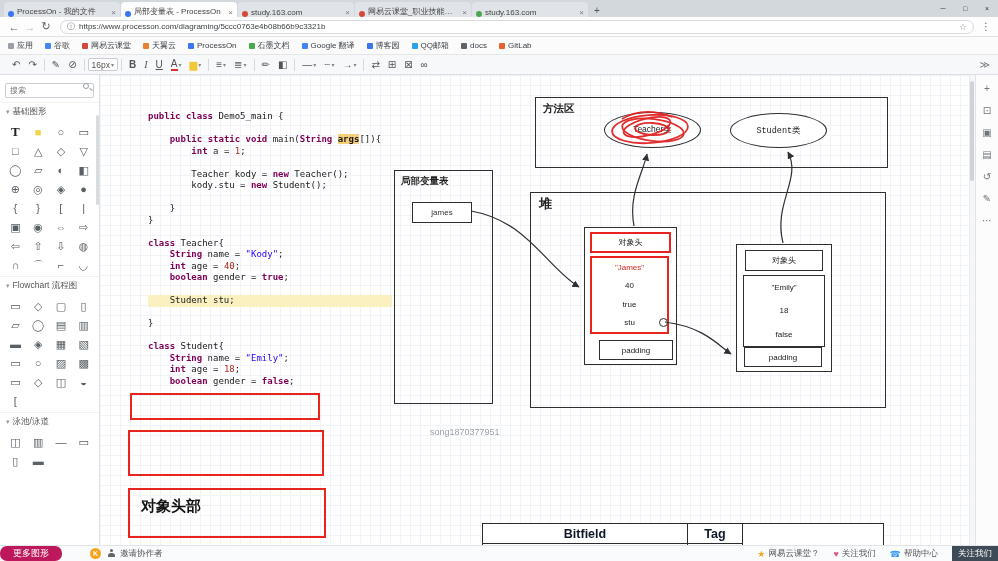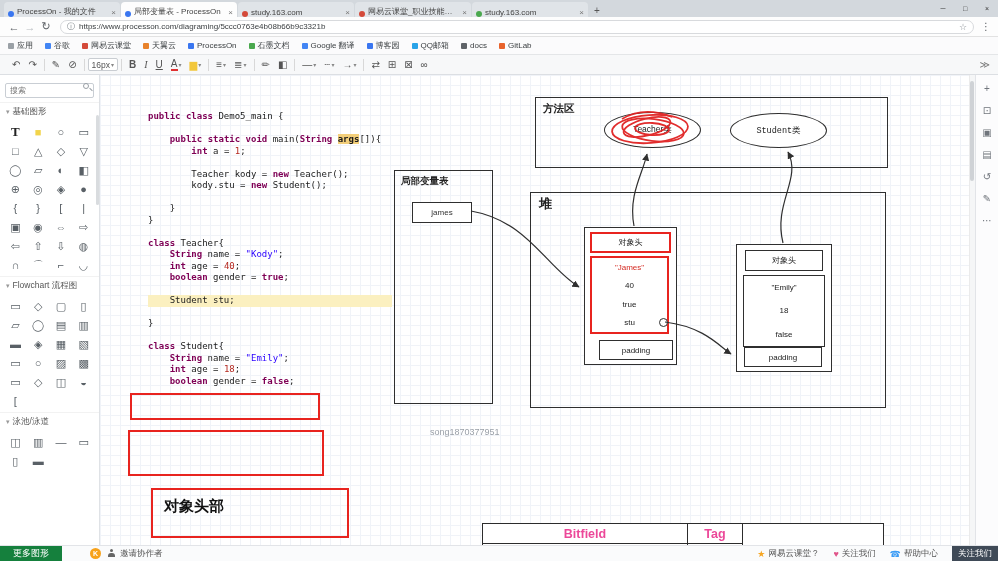--- a/index.html
+++ b/index.html
@@ -60,21 +60,21 @@
   .code{position:absolute;left:20px;top:36px;font-family:"DejaVu Sans Mono",monospace;font-size:9px;line-height:11.5px;color:#1a1a1a;}
   .code .cl{white-space:pre;height:11.5px;margin-left:28px;}
   .code .kw{color:#7f0055;font-weight:bold;}
   .code .str{color:#2a00ff;}
   .code .num{color:#b5281f;}
   .code .arg{background:#f3cf7a;font-weight:bold;}
   .code .hl-line{background:#fbf0c0;width:244px;}
   .redbox{position:absolute;border:2px solid #e8241f;background:transparent;}
   .r1{left:30px;top:318px;width:190px;height:27px;}
   .r2{left:28px;top:355px;width:196px;height:46px;}
-  .r3{left:28px;top:413px;width:198px;height:50px;padding:7px 0 0 11px;margin-left:23px;}
+  .r3{left:28px;top:413px;width:198px;height:50px;padding:7px 0 0 11px;}
   .r3 span{font-size:15px;font-weight:bold;color:#111;}
   .box{position:absolute;border:1px solid #2f2f2f;background:transparent;text-align:center;}
   .lv-box{left:294px;top:95px;width:99px;height:234px;}
   .lv-title{position:absolute;top:4px;left:6px;font-weight:bold;font-size:9.5px;color:#222;}
   .lv-var{position:absolute;left:17px;top:31px;width:60px;height:21px;border:1px solid #2f2f2f;background:#fff;display:flex;align-items:center;justify-content:center;font-size:8px;color:#333;}
   .ma-box{left:435px;top:22px;width:353px;height:71px;}
   .ma-title{position:absolute;top:4px;left:7px;font-weight:bold;font-size:10.5px;color:#222;}
   .heap-box{left:430px;top:117px;width:356px;height:216px;border-width:1.5px;}
   .heap-title{position:absolute;top:2px;left:8px;font-weight:bold;font-size:13px;color:#222;}
   .ellipse{position:absolute;border:1px solid #2f2f2f;border-radius:50%;background:#fff;display:flex;align-items:center;justify-content:center;font-size:8.5px;color:#222;}
@@ -93,30 +93,30 @@
   .row.val-red{color:#d42a22;}
   .ptr{position:absolute;right:-1px;top:50%;margin-top:-5px;width:9px;height:9px;border:1.5px solid #2f2f2f;border-radius:50%;background:#fff;}
   .obj-p{position:absolute;bottom:4px;height:20px;border:1px solid #2f2f2f;background:#fff;display:flex;align-items:center;justify-content:center;font-size:8px;color:#222;}
   .obj.teacher .obj-p{left:14px;right:3px;}
   .obj.student .obj-p{left:7px;right:9px;}
   .overlay{position:absolute;left:0;top:0;z-index:5;pointer-events:none;}
   .watermark{position:absolute;left:330px;top:352px;font-size:9px;color:#9aa0a8;}
   .btable{position:absolute;left:382px;top:448px;display:flex;border:1px solid #2c2c2c;background:#fff;}
   .btable .col{border-right:1px solid #2c2c2c;}
   .btable .col:last-child{border-right:none;}
-  .btable .th{height:20px;display:flex;align-items:center;justify-content:center;font-weight:bold;font-size:12.5px;color:#ec4899;border-bottom:1px solid #2c2c2c;}
+  .btable .th{height:20px;display:flex;align-items:center;justify-content:center;font-weight:bold;font-size:12.5px;color:#0f172a;border-bottom:1px solid #2c2c2c;}
   .btable .td{height:26px;}
   .v-scroll{position:absolute;right:0;top:0;width:6px;height:100%;background:#f5f6f7;border-left:1px solid #ebebeb;}
   .v-thumb{position:absolute;right:1px;top:6px;width:4px;height:100px;background:#cfd2d6;border-radius:2px;}
   
   .rightstrip{width:23px;background:#fcfcfd;border-left:1px solid #e2e4e8;display:flex;flex-direction:column;align-items:center;padding-top:6px;gap:8px;flex:none;}
   .rs-ic{width:16px;height:14px;display:flex;align-items:center;justify-content:center;font-size:10px;color:#70757c;}
   
   .statusbar{height:16px;background:#fafbfc;border-top:1px solid #e2e4e8;display:flex;align-items:center;font-size:8.5px;color:#555;}
-  .sb-more{width:62px;height:15px;background:#15803d;color:#fff;display:flex;align-items:center;justify-content:center;font-size:9px;flex:none;}
+  .sb-more{width:62px;height:15px;background:#be185d;color:#fff;display:flex;align-items:center;justify-content:center;font-size:9px;flex:none;border-radius:7px;}
   .sb-support{width:11px;height:11px;border-radius:50%;background:#f7a21b;color:#fff;font-size:7px;font-weight:bold;display:flex;align-items:center;justify-content:center;margin-left:28px;flex:none;}
   .sb-invite{margin-left:6px;display:flex;align-items:center;gap:4px;}
   .person-icon{display:inline-block;width:9px;height:9px;position:relative;}
   .person-icon::before{content:"";position:absolute;left:3px;top:0;width:3px;height:3px;border-radius:50%;background:#666;}
   .person-icon::after{content:"";position:absolute;left:1px;top:4px;width:7px;height:4px;border-radius:3px 3px 0 0;background:#666;}
   .sb-right{margin-left:auto;display:flex;align-items:center;gap:14px;}
   .sb-item{display:flex;align-items:center;gap:3px;white-space:nowrap;}
   .sb-ic{font-size:9px;}
   .sb-ic.star{color:#f6a623;}
   .sb-ic.heart{color:#e0558a;}

